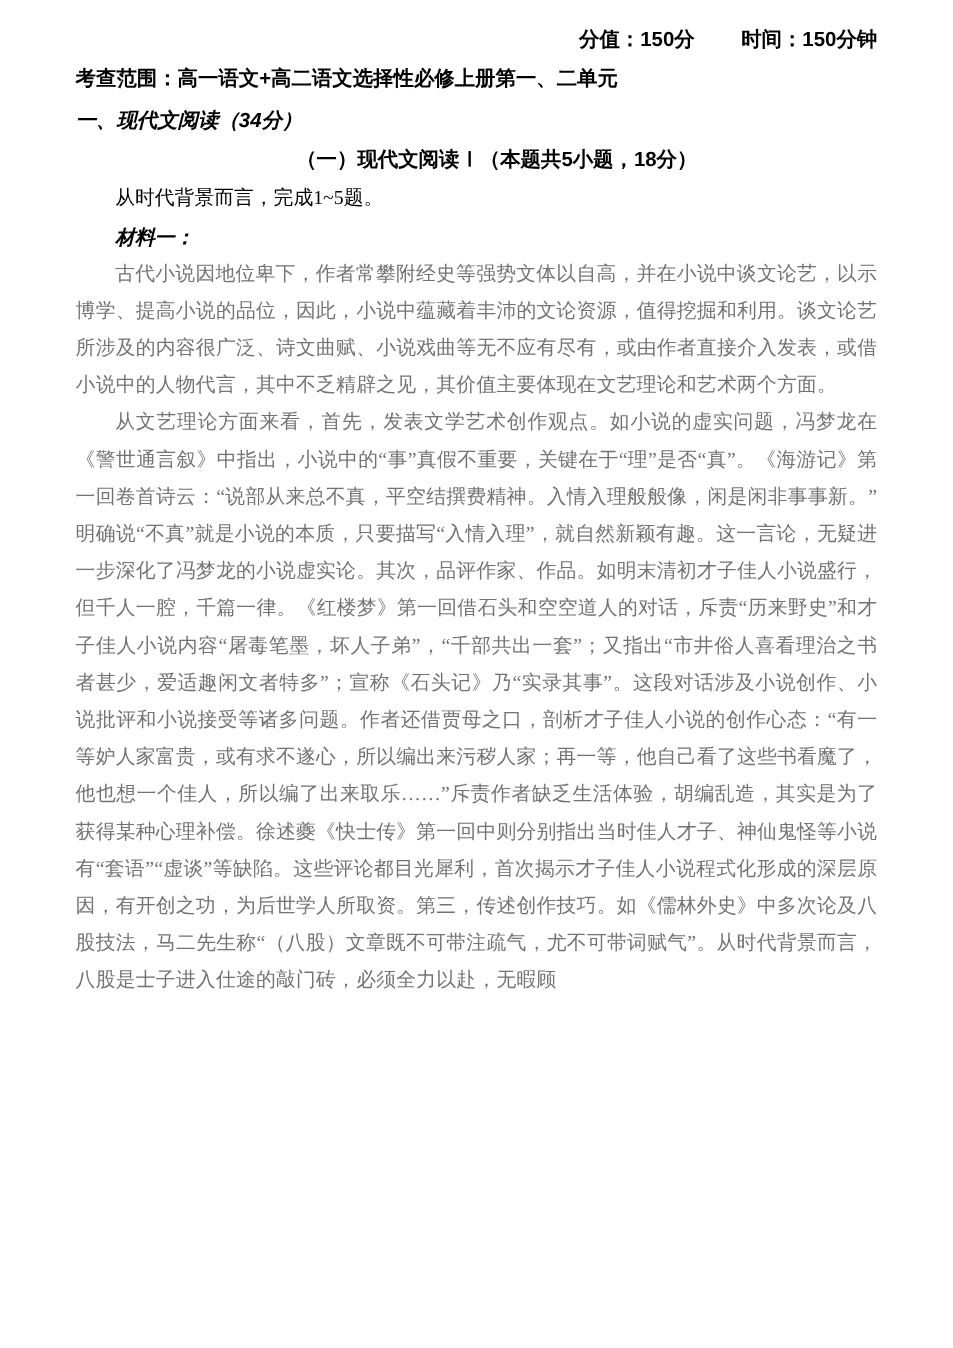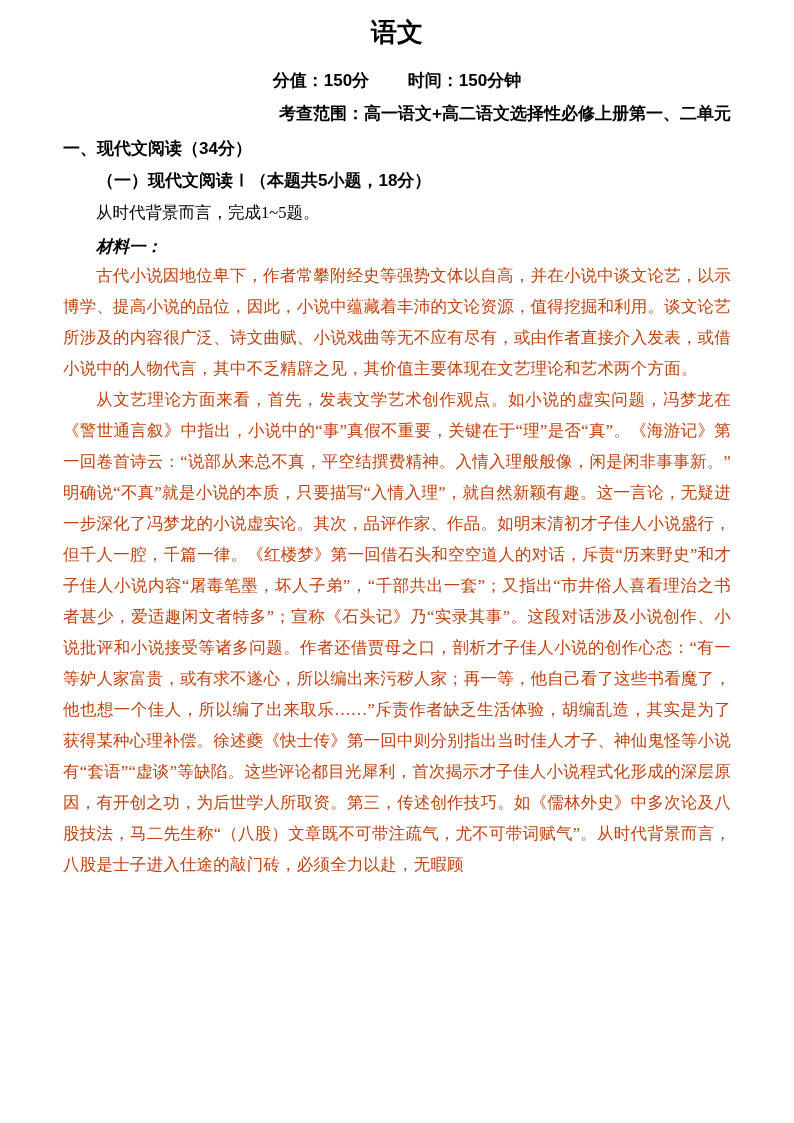--- a/index.html
+++ b/index.html
@@ -29,49 +29,51 @@
   .subject {
     margin-top: 16px;
     text-align: center;
     font-family: "Liberation Sans", sans-serif;
     font-weight: bold;
     font-size: 26px;
     line-height: 32px;
   }
   .meta {
     margin-top: 24px;
-    text-align: center;
+    text-align: right;
     font-family: "Liberation Sans", sans-serif;
     font-weight: bold;
     font-size: 17px;
     line-height: 18px;
   }
   .meta-gap { margin-left: 34px; }
   .scope {
     margin-top: 15px;
-    text-align: right;
+    text-align: left;
     font-family: "Liberation Sans", sans-serif;
     font-weight: bold;
     font-size: 17px;
     line-height: 18px;
   }
   .section-heading {
     margin-top: 16px;
     font-family: "Liberation Sans", sans-serif;
     font-weight: bold;
     font-size: 17px;
     line-height: 20px;
+    font-style: italic;
   }
   .subsection-heading {
     margin-top: 12px;
     font-family: "Liberation Sans", sans-serif;
     font-weight: bold;
     font-size: 17px;
     line-height: 20px;
     text-indent: 2em;
+    text-align: center;
   }
   .instruction {
     margin-top: 12px;
     font-family: "Liberation Serif", serif;
     font-size: 16.5px;
     line-height: 20px;
     text-indent: 2em;
   }
   .material-label {
     margin-top: 13px;
@@ -80,32 +82,31 @@
     font-size: 16.5px;
     line-height: 20px;
     text-indent: 2em;
     font-style: italic;
   }
   .body-para {
     font-family: "Liberation Serif", serif;
     font-size: 16.5px;
     line-height: 31px;
     letter-spacing: 0.2px;
-    color: #c2410c;
+    color: #737373;
     text-align: justify;
     text-justify: inter-character;
     text-indent: 2em;
   }
   .body-para.first { margin-top: 4px; }
 </style>
 </head>
 <body>
 
 <div class="page">
-  <h2 class="subject">语文</h2>
   <div class="meta">
     <span>分值：150分</span>
     <span class="meta-gap">时间：150分钟</span>
   </div>
   <div class="scope">考查范围：高一语文+高二语文选择性必修上册第一、二单元</div>
   <div class="section-heading">一、现代文阅读（34分）</div>
   <div class="subsection-heading">（一）现代文阅读Ⅰ（本题共5小题，18分）</div>
   <div class="instruction">从时代背景而言，完成1~5题。</div>
   <div class="material-label">材料一：</div>
   <p class="body-para first">古代小说因地位卑下，作者常攀附经史等强势文体以自高，并在小说中谈文论艺，以示博学、提高小说的品位，因此，小说中蕴藏着丰沛的文论资源，值得挖掘和利用。谈文论艺所涉及的内容很广泛、诗文曲赋、小说戏曲等无不应有尽有，或由作者直接介入发表，或借小说中的人物代言，其中不乏精辟之见，其价值主要体现在文艺理论和艺术两个方面。</p>

